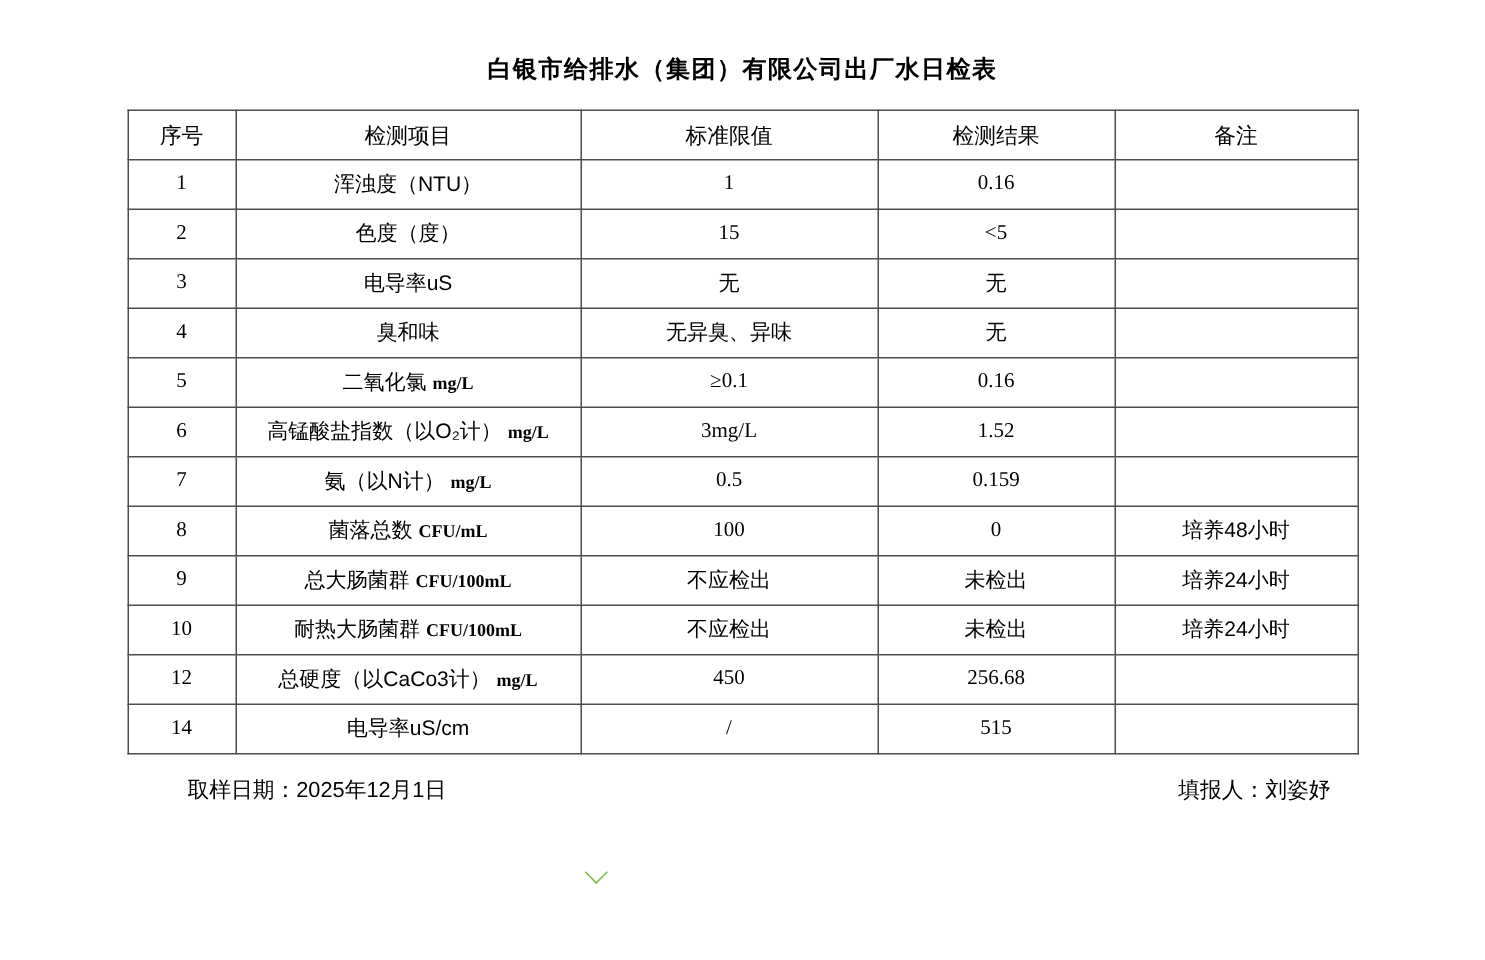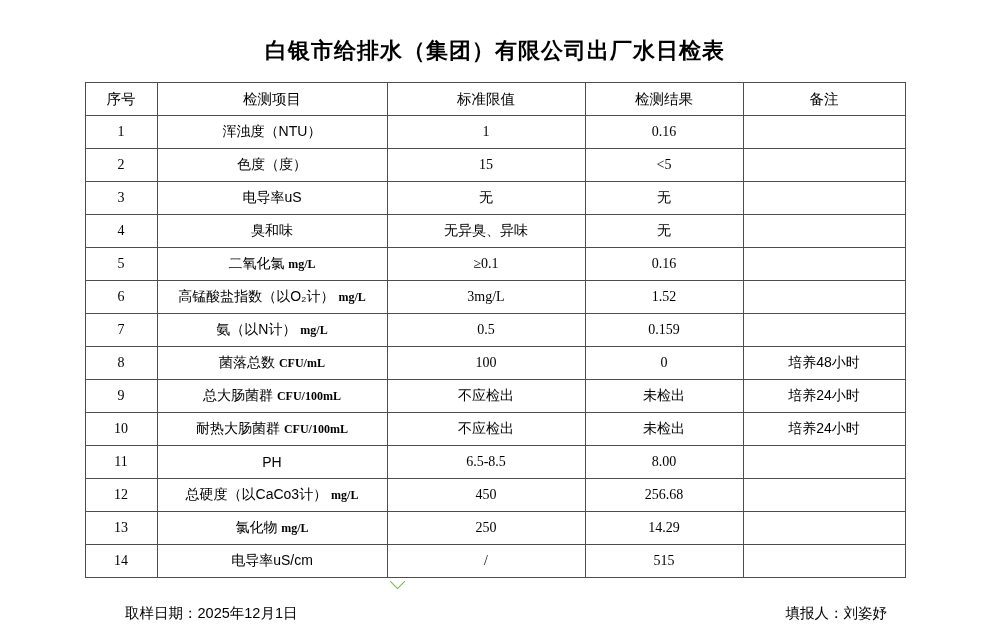--- a/index.html
+++ b/index.html
@@ -15,21 +15,21 @@
     overflow: hidden;
   }
   .page {
     position: relative;
     width: 990px;
     height: 640px;
     box-sizing: border-box;
   }
   .title {
     text-align: center;
-    font-size: 22px;
+    font-size: 16px;
     font-weight: bold;
     letter-spacing: 1px;
     padding-top: 36px;
     padding-bottom: 16px;
     font-family: "Liberation Serif", "DejaVu Serif", serif;
   }
   table.report {
     border-collapse: collapse;
     margin: 0 auto;
     width: 820px;
@@ -65,21 +65,20 @@
   .footer {
     width: 820px;
     margin: 0 auto;
     display: flex;
     justify-content: space-between;
     padding-top: 14px;
     font-size: 14.5px;
   }
   .footer .f-item {
     white-space: nowrap;
-    margin-top: 12px;
   }
   .footer .f-left { padding-left: 40px; }
   .footer .f-mid { padding-left: 10px; }
   .footer .f-right { padding-right: 18px; }
   .corner-mark {
     position: absolute;
     left: 392px;
     top: 576px;
     width: 10px;
     height: 10px;
@@ -177,41 +176,27 @@
         <td>培养24小时</td>
       </tr>
       <tr>
         <td class="num">10</td>
         <td><span>耐热大肠菌群</span> <span class="unit">CFU/100mL</span></td>
         <td>不应检出</td>
         <td>未检出</td>
         <td>培养24小时</td>
       </tr>
       <tr>
-        <td class="num">11</td>
-        <td><span>PH</span> <span class="unit"></span></td>
-        <td class="num">6.5-8.5</td>
-        <td class="num">8.00</td>
-        <td></td>
-      </tr>
-      <tr>
         <td class="num">12</td>
         <td><span>总硬度（以CaCo3计）</span> <span class="unit">mg/L</span></td>
         <td class="num">450</td>
         <td class="num">256.68</td>
         <td></td>
       </tr>
       <tr>
-        <td class="num">13</td>
-        <td><span>氯化物</span> <span class="unit">mg/L</span></td>
-        <td class="num">250</td>
-        <td class="num">14.29</td>
-        <td></td>
-      </tr>
-      <tr>
         <td class="num">14</td>
         <td><span>电导率uS/cm</span> <span class="unit"></span></td>
         <td class="num">/</td>
         <td class="num">515</td>
         <td></td>
       </tr>
     </tbody>
   </table>
 
   <div class="footer">

